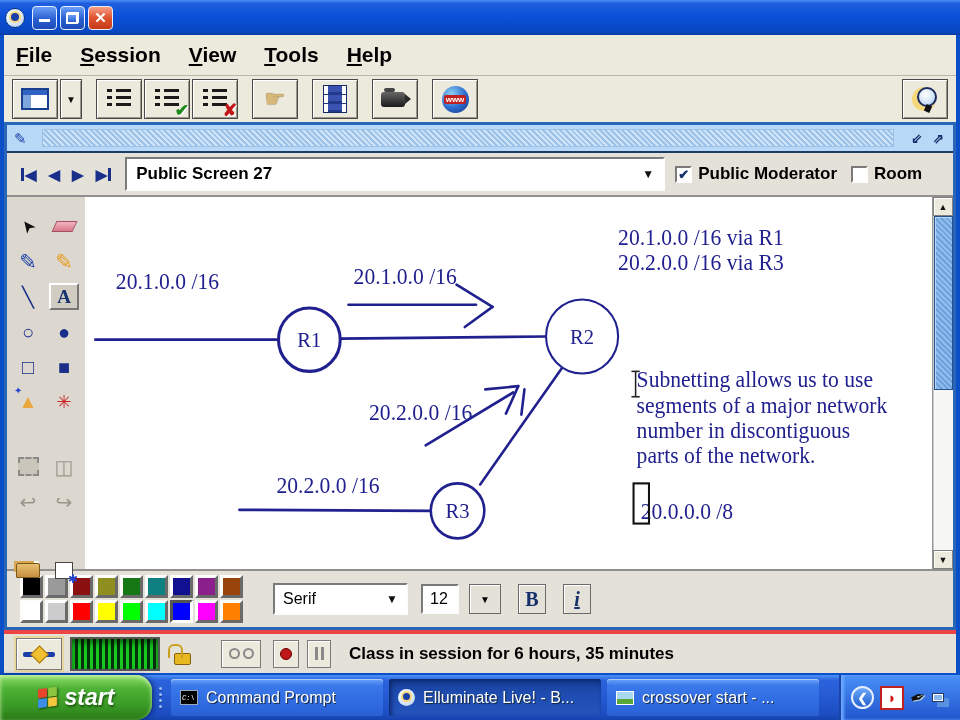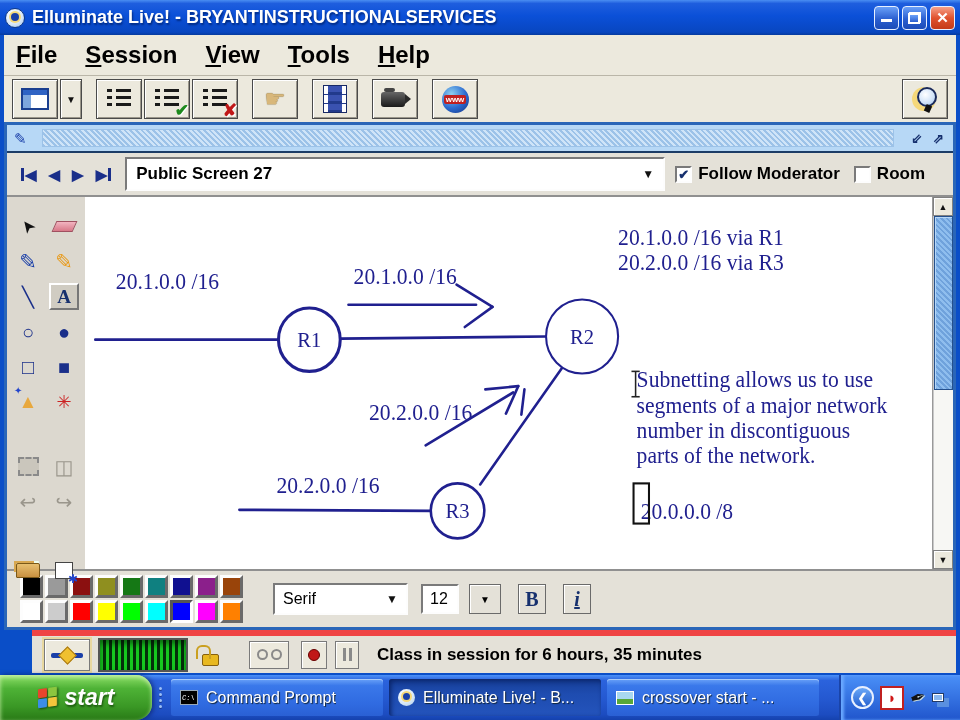--- a/index.html
+++ b/index.html
@@ -25,21 +25,21 @@
   .winbtn.close{background:linear-gradient(180deg,#f6a088,#e0522e 50%,#c43a18);}
   .g-min{width:11px;height:11px;border-bottom:3px solid #fff;margin-top:-2px;}
   .g-restore{position:relative;width:13px;height:12px;}
   .g-restore::before{content:"";position:absolute;right:0;top:0;width:8px;height:7px;border:2px solid #fff;}
   .g-restore::after{content:"";position:absolute;left:0;bottom:0;width:8px;height:7px;border:2px solid #fff;background:linear-gradient(180deg,#6aa0f8,#2b5fd0);}
   .g-close{color:#fff;font-size:15px;font-weight:bold;line-height:1;}
 
   
   .menubar{position:absolute;top:35px;left:4px;right:4px;height:41px;background:#ece9dd;
     display:flex;align-items:center;padding-left:12px;border-bottom:1px solid #bab6a8;}
-  .menu-item{font-weight:bold;font-size:24px;color:#000;margin-right:28px;cursor:default;}
+  .menu-item{font-weight:bold;font-size:21px;color:#000;margin-right:28px;cursor:default;}
   .menu-item .u{text-decoration:underline;}
 
   
   .tbar{position:absolute;top:76px;left:4px;right:4px;height:46px;background:#ece9dd;
     display:flex;align-items:center;padding:0 8px;gap:2px;}
   .tb-btn{height:40px;min-width:46px;background:#ece9dd;border:1px solid #4a4a4a;
     box-shadow:inset 1px 1px 0 #fff,inset -1px -1px 0 #9a968a;
     display:flex;align-items:center;justify-content:center;position:relative;}
   .tb-btn.narrow{min-width:22px;}
   .tb-btn.gap{margin-left:12px;}
@@ -150,21 +150,21 @@
   .size-drop{width:32px;height:30px;background:#e4e1d8;border:1px solid #6a6a6a;
     box-shadow:inset 1px 1px 0 #fff;display:flex;align-items:center;justify-content:center;
     font-size:10px;margin-left:3px;}
   .bi-btn{width:28px;height:30px;background:#e4e1d8;border:1px solid #6a6a6a;
     box-shadow:inset 1px 1px 0 #fff;display:flex;align-items:center;justify-content:center;
     font-family:"Liberation Serif",serif;font-weight:bold;font-size:20px;color:#16306e;margin-left:10px;}
   .bi-btn.it{font-style:italic;text-decoration:underline;}
 
   
   .statusbar{position:absolute;left:4px;right:4px;bottom:47px;height:43px;background:#e4e1d8;
-    border-top:6px solid #ef4444;display:flex;align-items:center;padding:0 12px;gap:8px;margin-left:28px;}
+    border-top:4px solid #ef4444;display:flex;align-items:center;padding:0 12px;gap:8px;}
   .sb-btn{background:#ece9dd;border:1px solid #7a7a7a;box-shadow:inset 1px 1px 0 #fff;
     display:flex;align-items:center;justify-content:center;}
   .talk-btn{width:46px;height:32px;box-shadow:inset 1px 1px 0 #fff,0 0 0 2px #e8d8a0;}
   .talk-ic{width:32px;height:14px;position:relative;}
   .talk-ic::before{content:"";position:absolute;left:0;right:0;top:5px;height:5px;background:#1a3fa8;border-radius:2px;}
   .talk-ic::after{content:"";position:absolute;left:10px;top:1px;width:11px;height:11px;
     background:#f0c030;border:1px solid #a87818;transform:rotate(45deg);}
   .wave{width:90px;height:34px;background:#000;border:2px solid #555;
     background-image:repeating-linear-gradient(90deg,#16c81f 0 3px,#04300a 3px 6px);
     box-shadow:inset 0 4px 6px rgba(0,0,0,.5);}
@@ -222,21 +222,20 @@
   .tray-net{width:12px;height:9px;background:#8ab8f0;border:1px solid #223a66;
     box-shadow:5px 5px 0 #5a90e0,0 0 0 1px #fff inset;margin-right:8px;}
 </style>
 </head>
 <body>
 
 <div id="root">
 
   <div class="titlebar">
     <span class="app-icon"></span>
-    <span class="title-text">Elluminate Live! - BRYANTINSTRUCTIONALSERVICES</span>
     <span class="winbtns">
       <span class="winbtn">
           <i class="g-min"></i>
         </span>
       <span class="winbtn">
           <i class="g-restore"></i>
         </span>
       <span class="winbtn close">
           <span class="g-close">✕</span>
         </span>
@@ -312,21 +311,21 @@
             <span>▶</span>
             <i class="nav-bar"></i>
           </span>
         </span>
       <div class="screen-combo">
         <span class="val">Public Screen 27</span>
         <span class="combo-arrow">▼</span>
       </div>
       <span class="chk-group">
         <span class="chk" id="chk-follow">✔</span>
-        <span class="chk-label">Follow Moderator</span>
+        <span class="chk-label">Public Moderator</span>
       </span>
       <span class="chk-group" style="margin-right:0;">
         <span class="chk" id="chk-roam"></span>
         <span class="chk-label">Room</span>
       </span>
     </div>
 
     <div class="wb-main">
       <div class="tool-col" id="toolcol">
           <div class="tool-grid g1">

